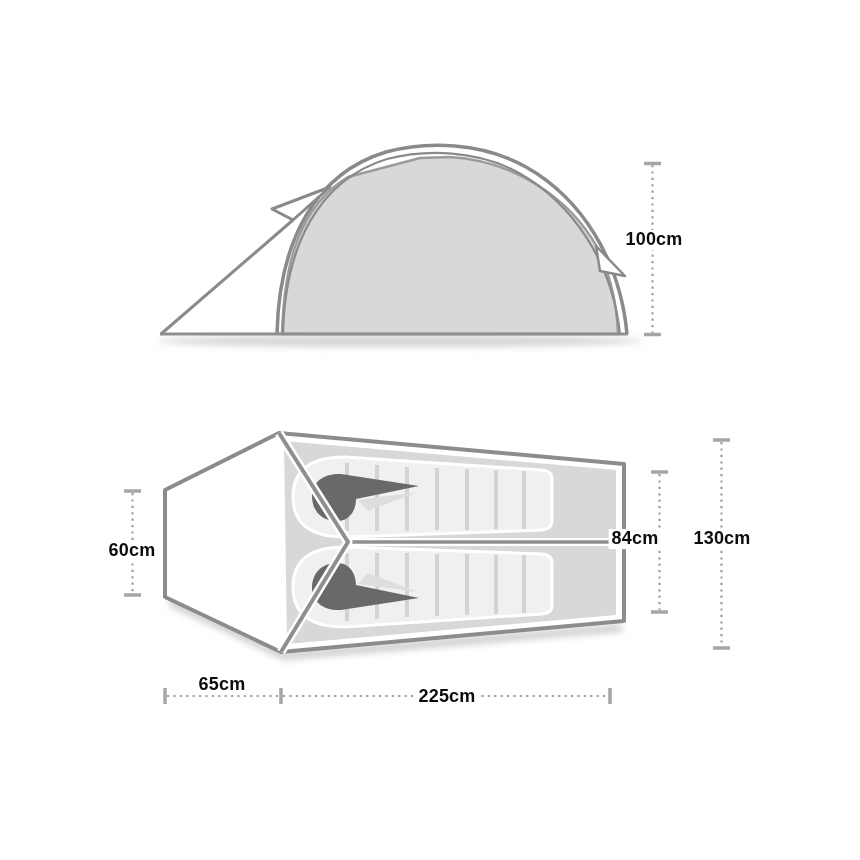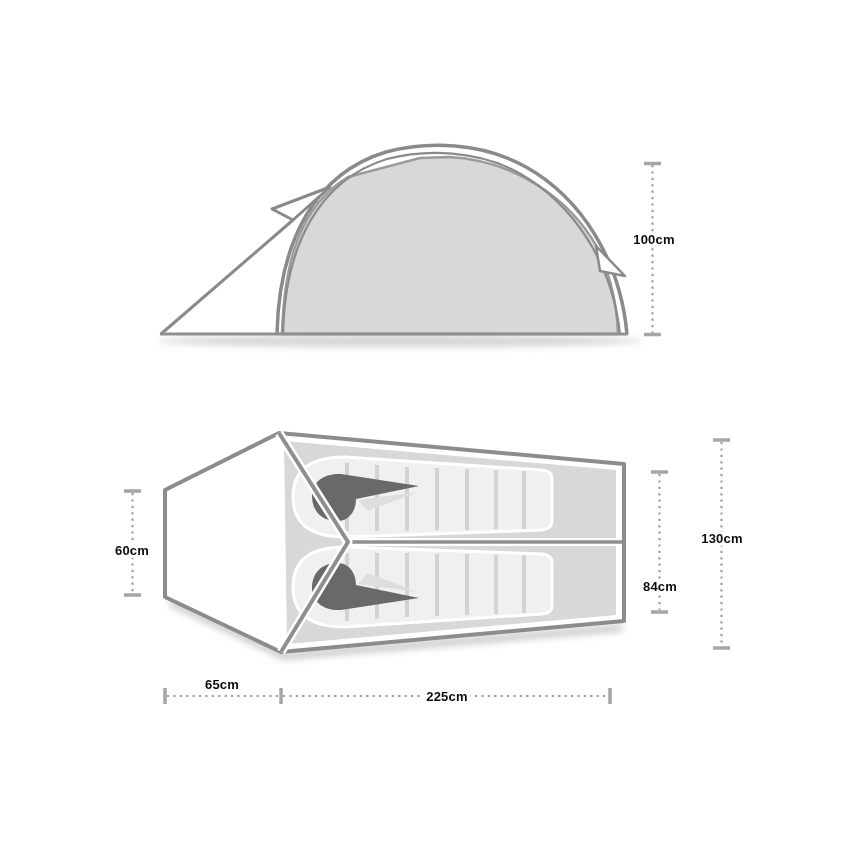--- a/index.html
+++ b/index.html
@@ -4,21 +4,21 @@
 <style>
   html,body{margin:0;padding:0;background:#ffffff;}
   .stage{
     position:relative;width:860px;height:860px;background:#ffffff;
     font-family:"Liberation Sans",sans-serif;overflow:hidden;
   }
   .stage svg{position:absolute;left:0;top:0;}
   .dim-label{
     position:absolute;transform:translate(-50%,-50%);
     background:#ffffff;padding:0 3px;
-    font-size:13px;font-weight:700;color:#0c0c0c;
+    font-size:18px;font-weight:700;color:#0c0c0c;
     letter-spacing:0.2px;white-space:nowrap;line-height:1.1;
   }
 </style>
 </head>
 <body>
 
 <div class="stage">
 
   <svg width="860" height="860" viewBox="0 0 860 860">
     <defs>
@@ -101,18 +101,18 @@
         <line x1="713" y1="648" x2="730" y2="648"></line>
         <line x1="165" y1="688" x2="165" y2="704"></line>
         <line x1="281" y1="688" x2="281" y2="704"></line>
         <line x1="610" y1="688" x2="610" y2="704"></line>
       </g>
     </g>
   </svg>
 
   <div class="dim-label" style="left:654px;top:240px;">100cm</div>
   <div class="dim-label" style="left:132px;top:539px;margin-top:12px;">60cm</div>
-  <div class="dim-label" style="left:660px;top:539px;margin-top:48px;">84cm</div>
+  <div class="dim-label" style="left:635px;top:539px;">84cm</div>
   <div class="dim-label" style="left:722px;top:539px;">130cm</div>
   <div class="dim-label" style="left:222px;top:685px;">65cm</div>
   <div class="dim-label" style="left:447px;top:697px;text-align:center;">225cm</div>
 
 </div>
 
 </body></html>

